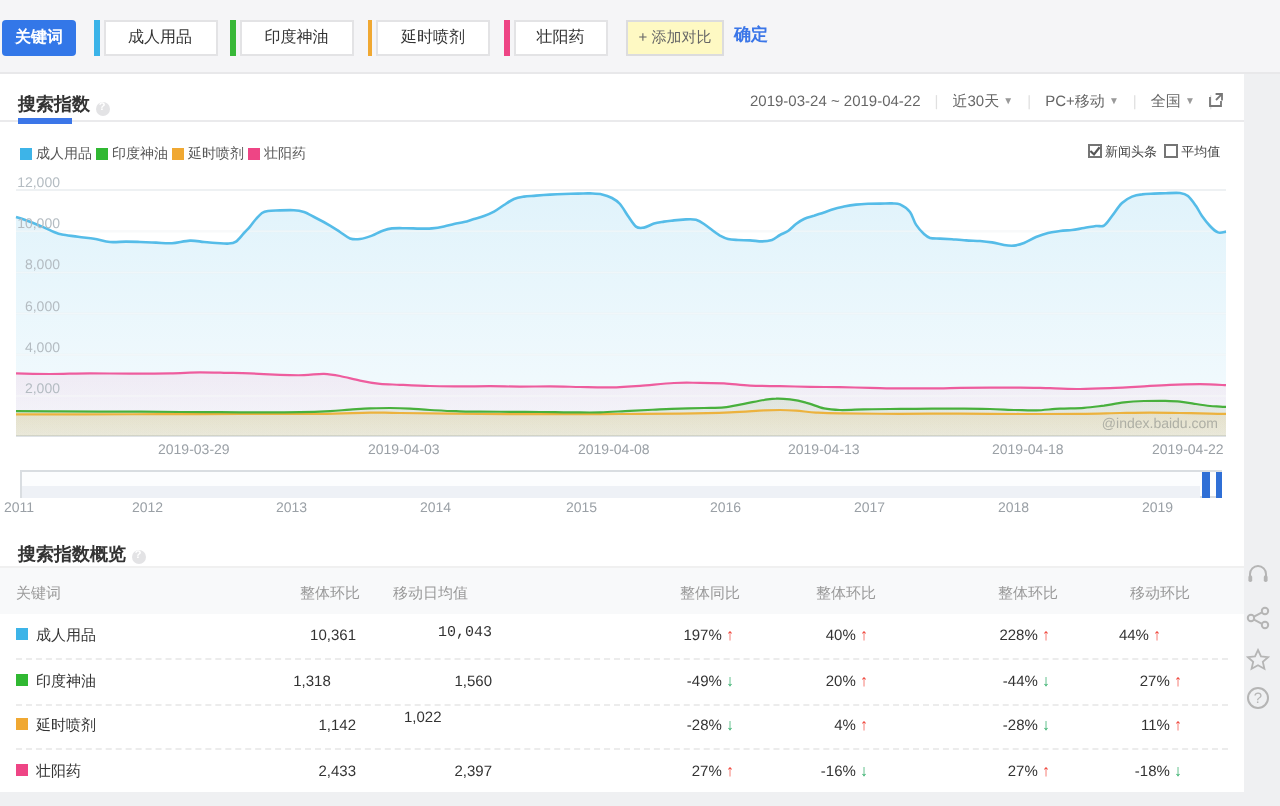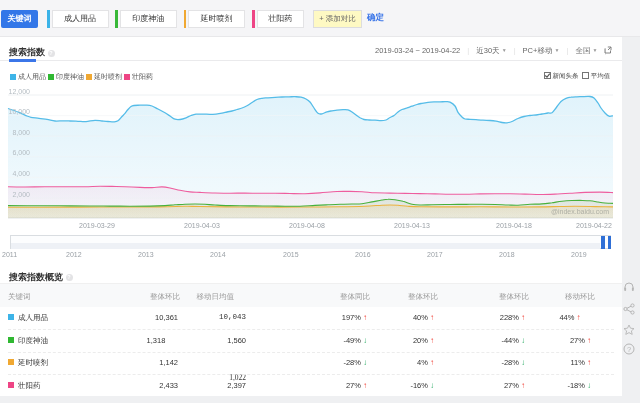--- a/index.html
+++ b/index.html
@@ -179,21 +179,21 @@
 <div class="abs td" style="left:134px; top:336px; width:44px; text-align:center;">1,318</div>
 <div class="abs td" style="left:202px; top:336px; width:44px; text-align:right;">1,560</div>
 <div class="abs td" style="left:324px; top:336px; width:43px; text-align:right;">-49% <span class="arrow-dn">↓</span></div>
 <div class="abs td" style="left:392px; top:336px; width:42px; text-align:right;">20% <span class="arrow-up">↑</span></div>
 <div class="abs td" style="left:483px; top:336px; width:42px; text-align:right;">-44% <span class="arrow-dn">↓</span></div>
 <div class="abs td" style="left:549px; top:336px; width:42px; text-align:right;">27% <span class="arrow-up">↑</span></div>
 <div class="abs dash" style="top:351.5px;"></div>
 
 <div class="abs td" style="left:8px; top:358px;"><span class="rowsq" style="background:#f0a832;"></span>延时喷剂</div>
 <div class="abs td" style="left:134px; top:358px; width:44px; text-align:right;">1,142</div>
-<div class="abs td" style="left:202px; top:373px; width:44px; text-align:right;font-family:Liberation Serif, serif;">1,022</div>
+<div class="abs td" style="left:202px; top:354px; width:44px; text-align:left;">1,022</div>
 <div class="abs td" style="left:324px; top:358px; width:43px; text-align:right;">-28% <span class="arrow-dn">↓</span></div>
 <div class="abs td" style="left:392px; top:358px; width:42px; text-align:right;">4% <span class="arrow-up">↑</span></div>
 <div class="abs td" style="left:483px; top:358px; width:42px; text-align:right;">-28% <span class="arrow-dn">↓</span></div>
 <div class="abs td" style="left:549px; top:358px; width:42px; text-align:right;">11% <span class="arrow-up">↑</span></div>
 <div class="abs dash" style="top:374px;"></div>
 
 <div class="abs td" style="left:8px; top:381px;"><span class="rowsq" style="background:#ee4585;"></span>壮阳药</div>
 <div class="abs td" style="left:134px; top:381px; width:44px; text-align:right;">2,433</div>
 <div class="abs td" style="left:202px; top:381px; width:44px; text-align:right;">2,397</div>
 <div class="abs td" style="left:324px; top:381px; width:43px; text-align:right;">27% <span class="arrow-up">↑</span></div>

